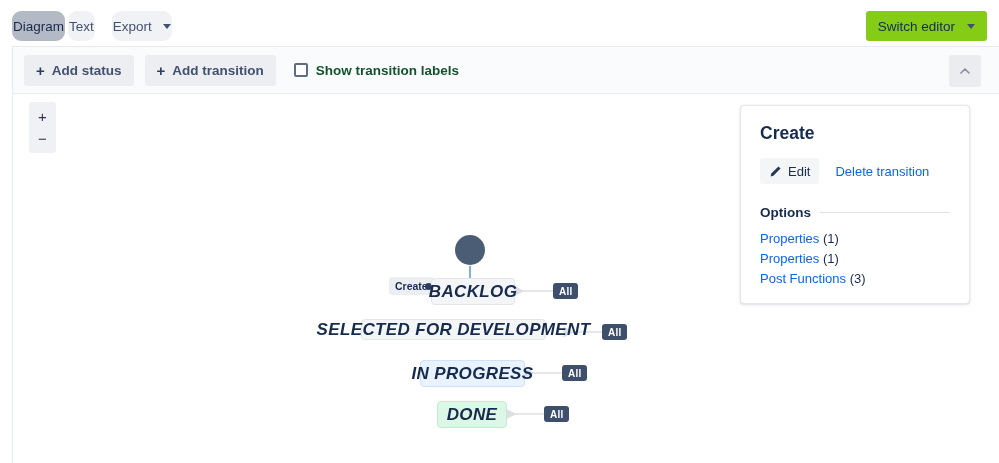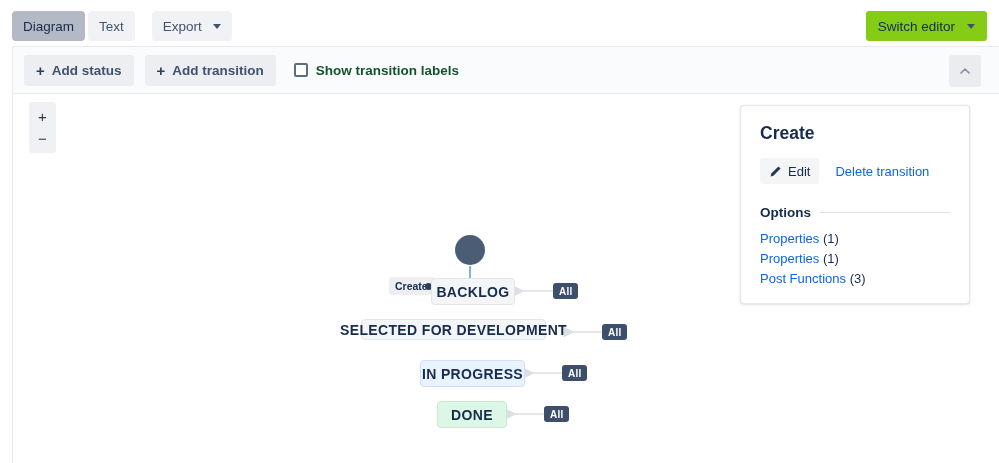--- a/index.html
+++ b/index.html
@@ -14,24 +14,24 @@
 
   
   .topbar {
     position: absolute; left: 0; top: 0;
     width: 999px; height: 52px;
     background: #ffffff;
     display: flex; align-items: center;
   }
   .tabgroup { display: flex; align-items: center; margin-left: 12px; gap: 3px; }
   .tab {
-    height: 30px; padding: 0 11px;
+    height: 30px; padding: 0 1px;
     display: flex; align-items: center; justify-content: center;
     font-size: 13.5px; color: #42526e;
-    background: #f1f2f5; border: none; border-radius: 4px;
+    background: #f1f2f5; border: none; border-radius: 9px;
     cursor: pointer; white-space: nowrap;
   }
   .tab.selected { background: #b3bac5; color: #172b4d; }
   .tab.export { margin-left: 14px; gap: 6px; }
   .caret {
     display: inline-block; width: 0; height: 0;
     border-left: 4px solid transparent;
     border-right: 4px solid transparent;
     border-top: 5px solid #42526e;
     margin-left: 5px;
@@ -105,25 +105,26 @@
     display: flex; align-items: center; justify-content: center;
     font-size: 15px; color: #253858; cursor: pointer;
     background: transparent; border: none; line-height: 1;
   }
 
   
   .node {
     position: absolute;
     display: flex; align-items: center; justify-content: center;
     border-radius: 4px;
-    font-size: 14px; font-weight: 700;
+    font-size: 17px; font-weight: 700;
     letter-spacing: 0.35px;
     color: #172b4d;
     white-space: nowrap;
     cursor: pointer;
+    font-style: italic;
   }
   .node.grey   { background: #f4f5f7; border: 1px solid #e3e5e9; }
   .node.blue   { background: #e9f2ff; border: 1px solid #cfe0fb; }
   .node.green  { background: #ddf7e6; border: 1px solid #bfeed0; }
 
   .start-circle {
     position: absolute;
     width: 30px; height: 30px; border-radius: 50%;
     background: #4b5d75;
     cursor: pointer;

